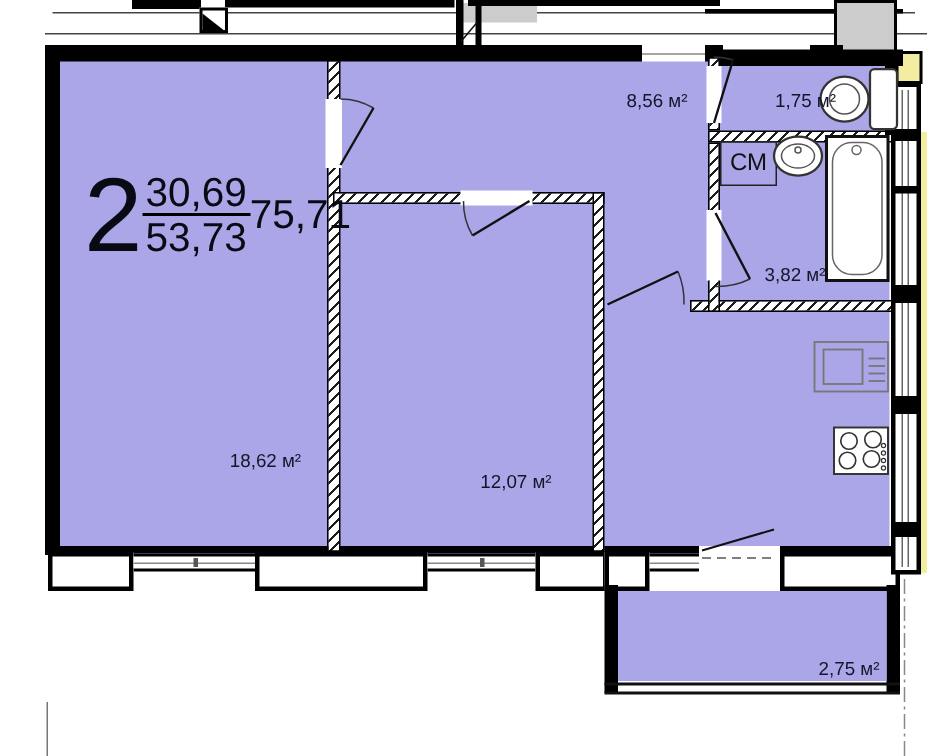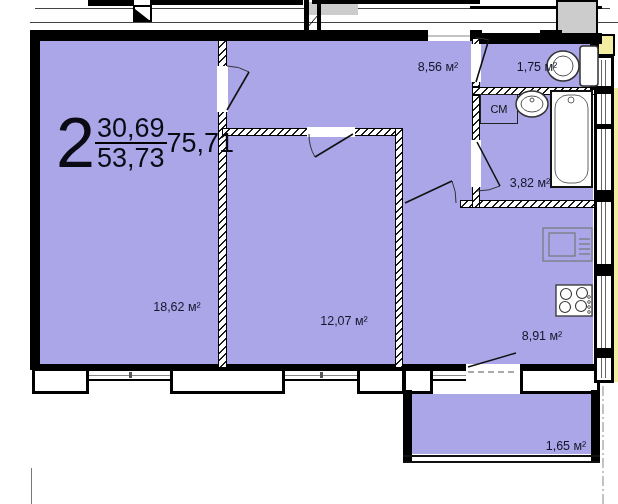--- a/index.html
+++ b/index.html
@@ -17,21 +17,21 @@
   .wintick{position:absolute;width:3px;top:1px;bottom:1px;left:49%;background:#555;}
   .lbl{font-size:12.5px;color:#15152a;white-space:nowrap;text-align:center;}
   .thin{background:#444;}
   .vline{width:1px;background:#666;}
   .biglbl{display:flex;align-items:center;color:#0a0a14;}
   .num2{font-size:70px;font-weight:500;line-height:0.9;letter-spacing:-2px;}
   .frac{text-align:center;margin-left:2px;}
   .frac .top{font-size:27px;line-height:1.02;border-bottom:2.5px solid #000;padding:0 2px;}
   .frac .bot{font-size:27px;line-height:1.05;}
   .tot{font-size:27px;line-height:1;}
-  .smbox{border:1.5px solid #222;box-sizing:border-box;font-size:11px;color:#111;
+  .smbox{border:1.5px solid #222;box-sizing:border-box;font-size:16px;color:#111;
          display:flex;align-items:center;justify-content:center;}
 </style>
 </head>
 <body>
 
 <div class="plan">
 
   <div class="abs purple" style="left:40px;top:40px;width:553px;height:325px"></div>
 
   <div class="abs thin" style="left:35px;top:8px;width:575px;height:1px"></div>
@@ -175,22 +175,21 @@
       <circle cx="589" cy="307" r="1.4" stroke-width="0.8"></circle>
       <circle cx="589" cy="312" r="1.4" stroke-width="0.8"></circle>
     </g>
   </svg>
 
   <div class="abs lbl" style="left:118px;top:300px;width:118px">18,62 м²</div>
   <div class="abs lbl" style="left:288px;top:314px;width:112px">12,07 м²</div>
   <div class="abs lbl" style="left:382px;top:60px;width:112px">8,56 м²</div>
   <div class="abs lbl" style="left:492px;top:60px;width:90px">1,75 м²</div>
   <div class="abs lbl" style="left:478px;top:176px;width:104px">3,82 м²</div>
-  <div class="abs lbl" style="left:488px;top:329px;width:108px">8,91 м²</div>
-  <div class="abs lbl" style="left:514px;top:439px;width:104px">1,65 м²</div>
+  <div class="abs lbl" style="left:514px;top:439px;width:104px">2,75 м²</div>
 
   <div class="abs biglbl" style="left:56px;top:112px">
     <div class="num2">2</div>
     <div class="frac">
       <div class="top">30,69</div>
       <div class="bot">53,73</div>
     </div>
     <div class="tot">75,71</div>
   </div>
 

